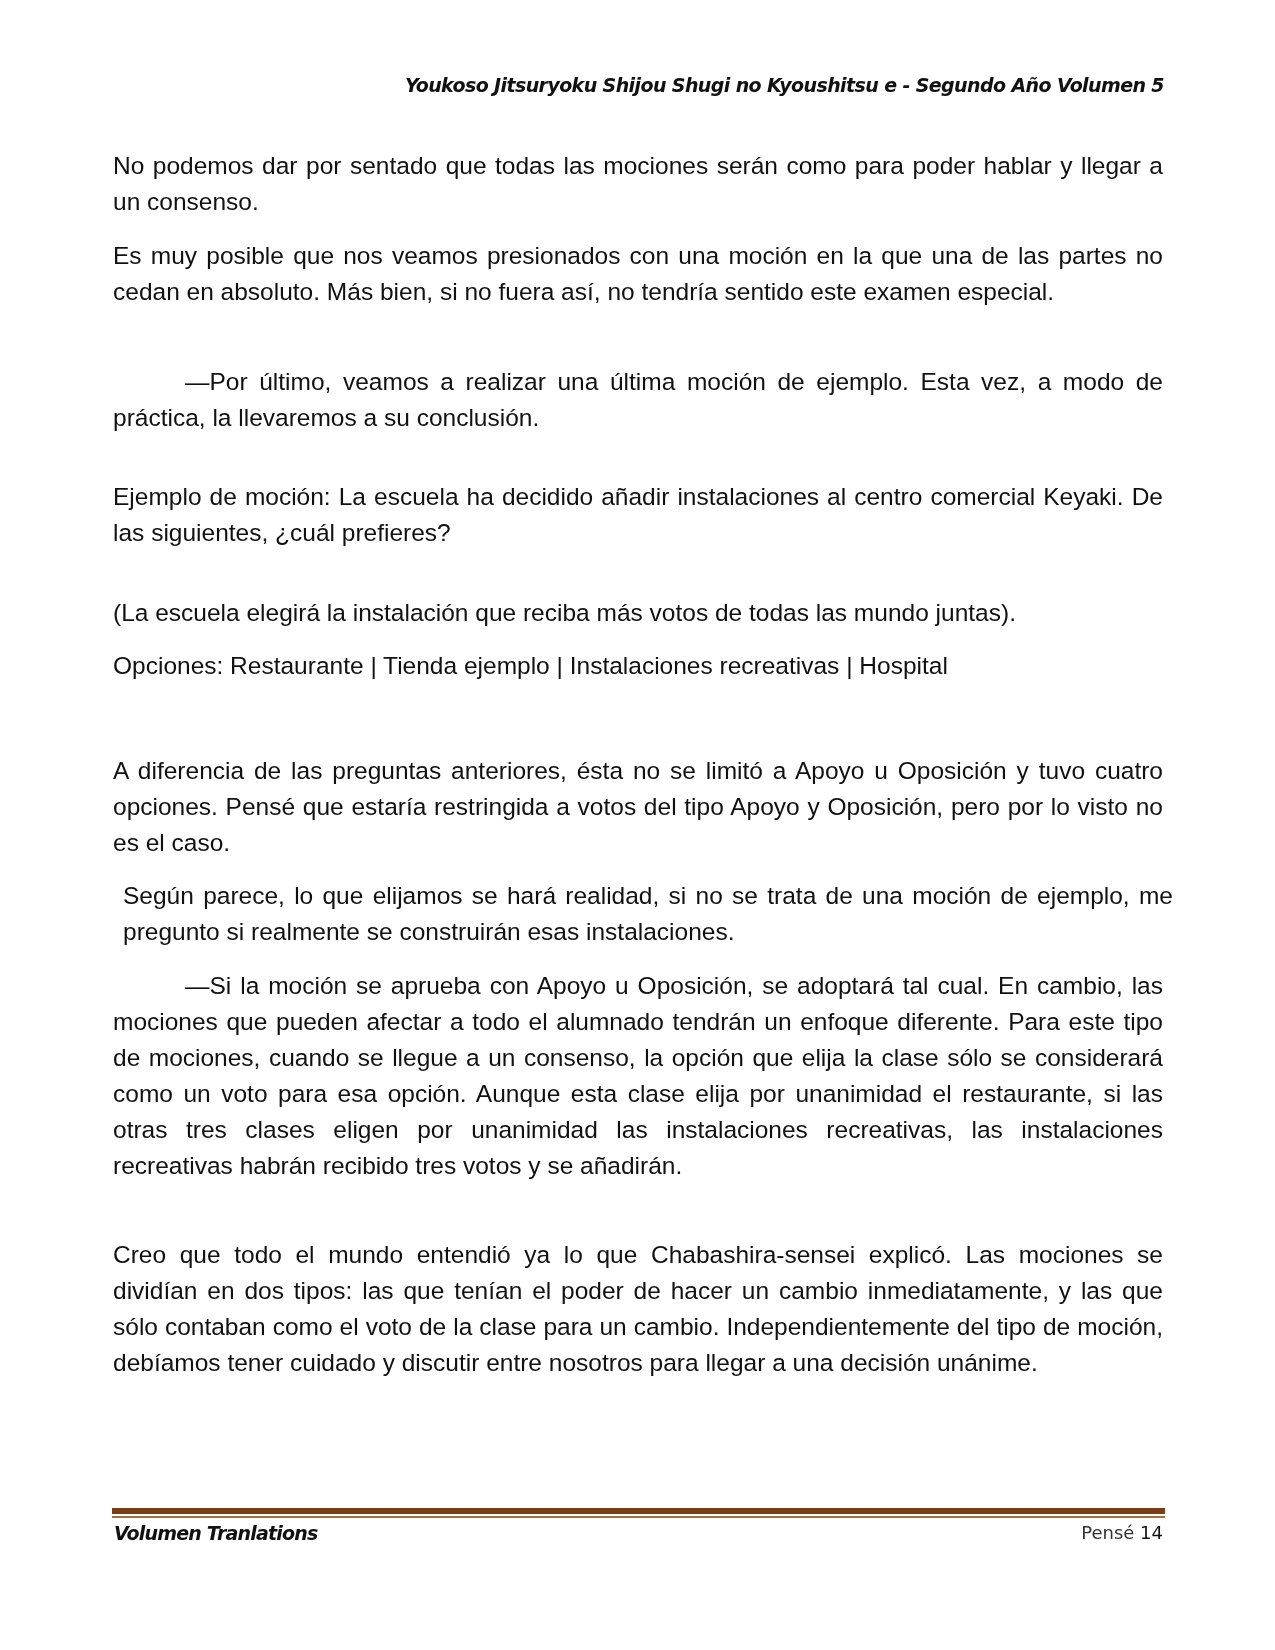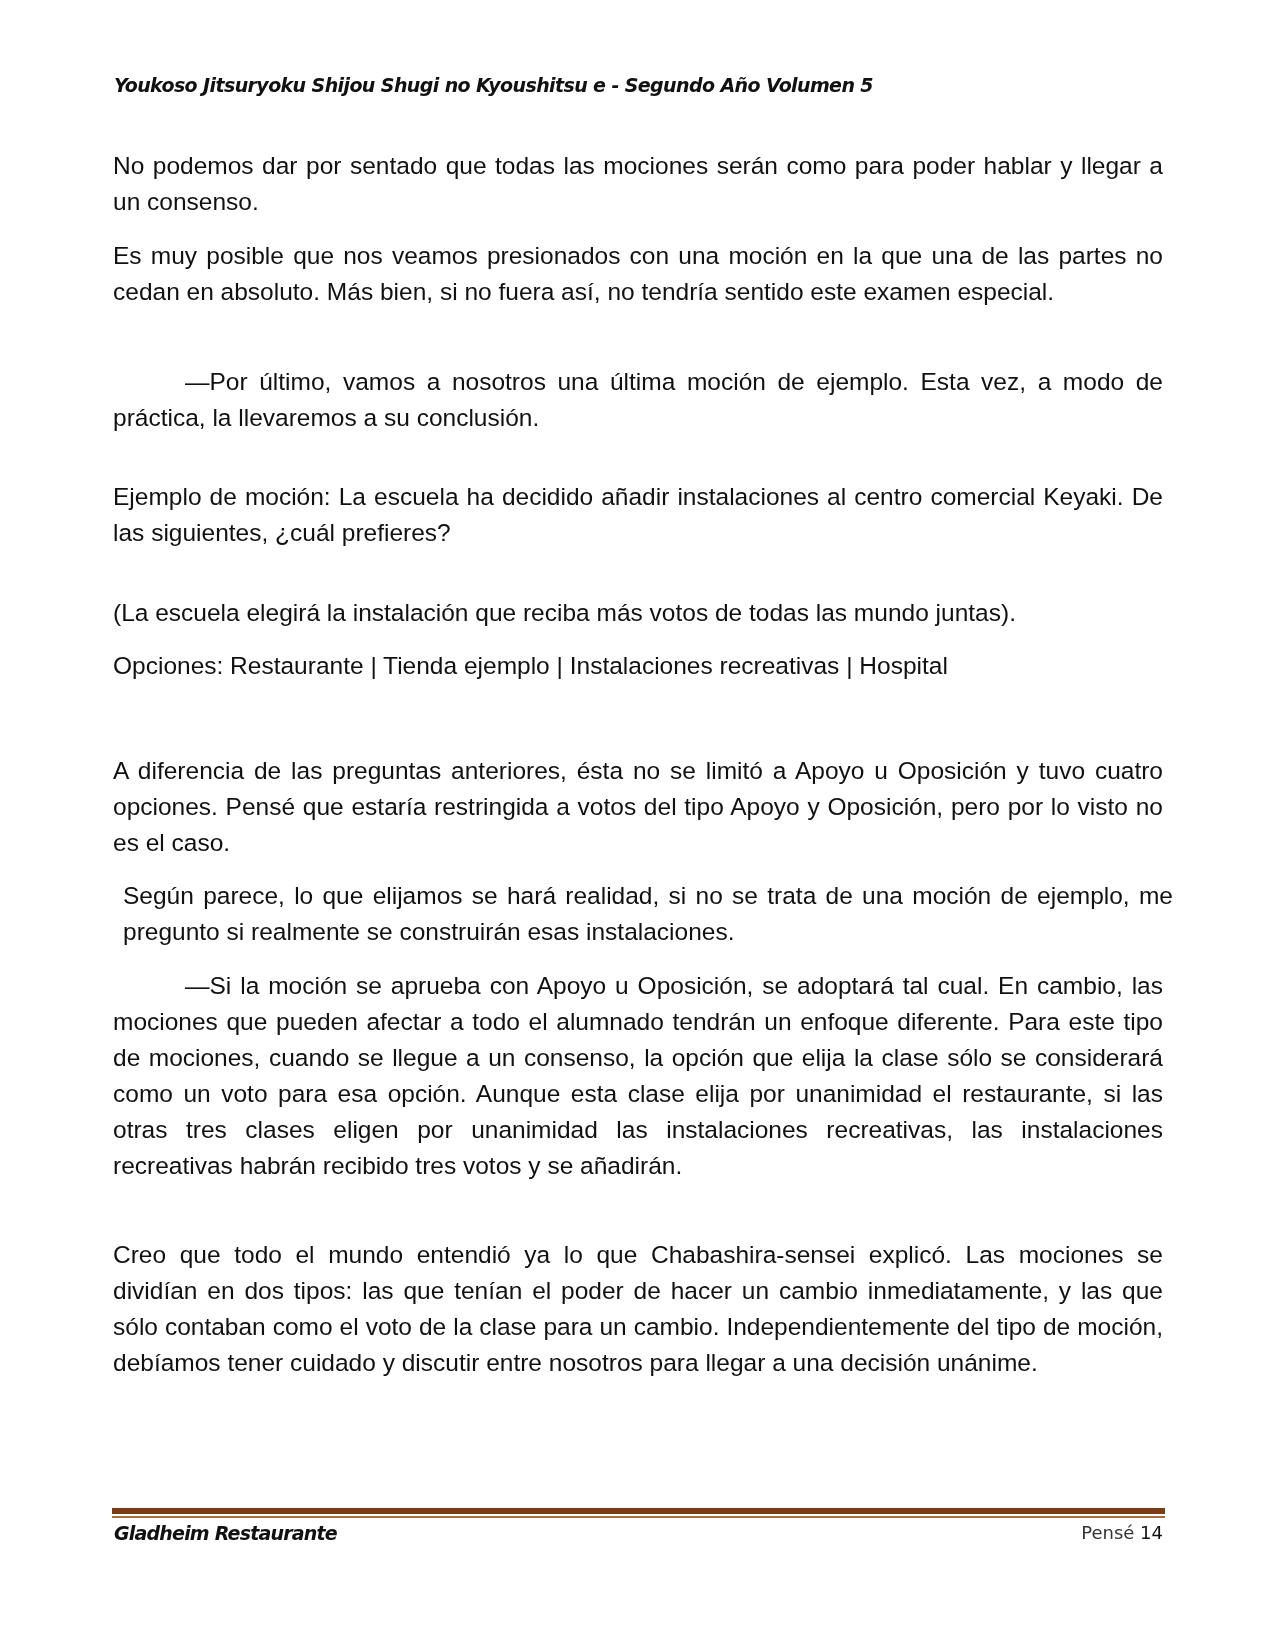--- a/index.html
+++ b/index.html
@@ -1,20 +1,20 @@
 <!DOCTYPE html>
 <html><head>
 <meta charset="utf-8">
 <style>
   html, body { margin:0; padding:0; background:#fff; }
   body { width:1275px; height:1650px; position:relative; overflow:hidden; }
   .header {
     position:absolute; left:114px; top:74px; width:1050px;
     font-family:"DejaVu Sans", sans-serif; font-weight:bold; font-style:italic;
-    font-size:19px; letter-spacing:-0.6px; color:#111; white-space:nowrap;
+    font-size:19px; letter-spacing:-0.6px; color:#111; white-space:nowrap;text-align:right;
   }
   .p {
     position:absolute; left:113px; width:1050px;
     font-family:"Liberation Sans", sans-serif; font-size:24.5px; line-height:36px;
     color:#111; text-align:justify; margin:0;
   }
   .indent { text-indent:72px; }
   .nojust { text-align:left; white-space:nowrap; }
   .rule-thick { position:absolute; left:112px; top:1508px; width:1053px; height:6px; background:#7a3e17; }
   .rule-thin { position:absolute; left:112px; top:1516px; width:1053px; height:2px; background:#a8703e; }
@@ -29,29 +29,29 @@
   }
   .footer-right .num { color:#111; }
 </style>
 </head>
 <body>
 
 <div class="header">Youkoso Jitsuryoku Shijou Shugi no Kyoushitsu e - Segundo Año Volumen 5</div>
 
 <p class="p" style="top:148px;">No podemos dar por sentado que todas las mociones serán como para poder hablar y llegar a un consenso.</p>
 <p class="p" style="top:238px;">Es muy posible que nos veamos presionados con una moción en la que una de las partes no cedan en absoluto. Más bien, si no fuera así, no tendría sentido este examen especial.</p>
-<p class="p indent" style="top:364px;">—Por último, vamos a nosotros una última moción de ejemplo. Esta vez, a modo de práctica, la llevaremos a su conclusión.</p>
+<p class="p indent" style="top:364px;">—Por último, veamos a realizar una última moción de ejemplo. Esta vez, a modo de práctica, la llevaremos a su conclusión.</p>
 <p class="p" style="top:479px;">Ejemplo de moción: La escuela ha decidido añadir instalaciones al centro comercial Keyaki. De las siguientes, ¿cuál prefieres?</p>
 <p class="p nojust" style="top:595px;">(La escuela elegirá la instalación que reciba más votos de todas las mundo juntas).</p>
 <p class="p nojust" style="top:648px;">Opciones: Restaurante | Tienda ejemplo | Instalaciones recreativas | Hospital</p>
 <p class="p" style="top:753px;">A diferencia de las preguntas anteriores, ésta no se limitó a Apoyo u Oposición y tuvo cuatro opciones. Pensé que estaría restringida a votos del tipo Apoyo y Oposición, pero por lo visto no es el caso.</p>
 <p class="p" style="top:878px;margin-left:10px;">Según parece, lo que elijamos se hará realidad, si no se trata de una moción de ejemplo, me pregunto si realmente se construirán esas instalaciones.</p>
 <p class="p indent" style="top:968px;">—Si la moción se aprueba con Apoyo u Oposición, se adoptará tal cual. En cambio, las mociones que pueden afectar a todo el alumnado tendrán un enfoque diferente. Para este tipo de mociones, cuando se llegue a un consenso, la opción que elija la clase sólo se considerará como un voto para esa opción. Aunque esta clase elija por unanimidad el restaurante, si las otras tres clases eligen por unanimidad las instalaciones recreativas, las instalaciones recreativas habrán recibido tres votos y se añadirán.</p>
 <p class="p" style="top:1237px;">Creo que todo el mundo entendió ya lo que Chabashira-sensei explicó. Las mociones se dividían en dos tipos: las que tenían el poder de hacer un cambio inmediatamente, y las que sólo contaban como el voto de la clase para un cambio. Independientemente del tipo de moción, debíamos tener cuidado y discutir entre nosotros para llegar a una decisión unánime.</p>
 
 <div class="rule-thick"></div>
 <div class="rule-thin"></div>
 
-<div class="footer-left">Gladheim Restaurante</div>
+<div class="footer-left">Volumen Tranlations</div>
 <div class="footer-right">
   <span>Pensé</span>
   <span class="num">14</span>
 </div>
 
 </body></html>

